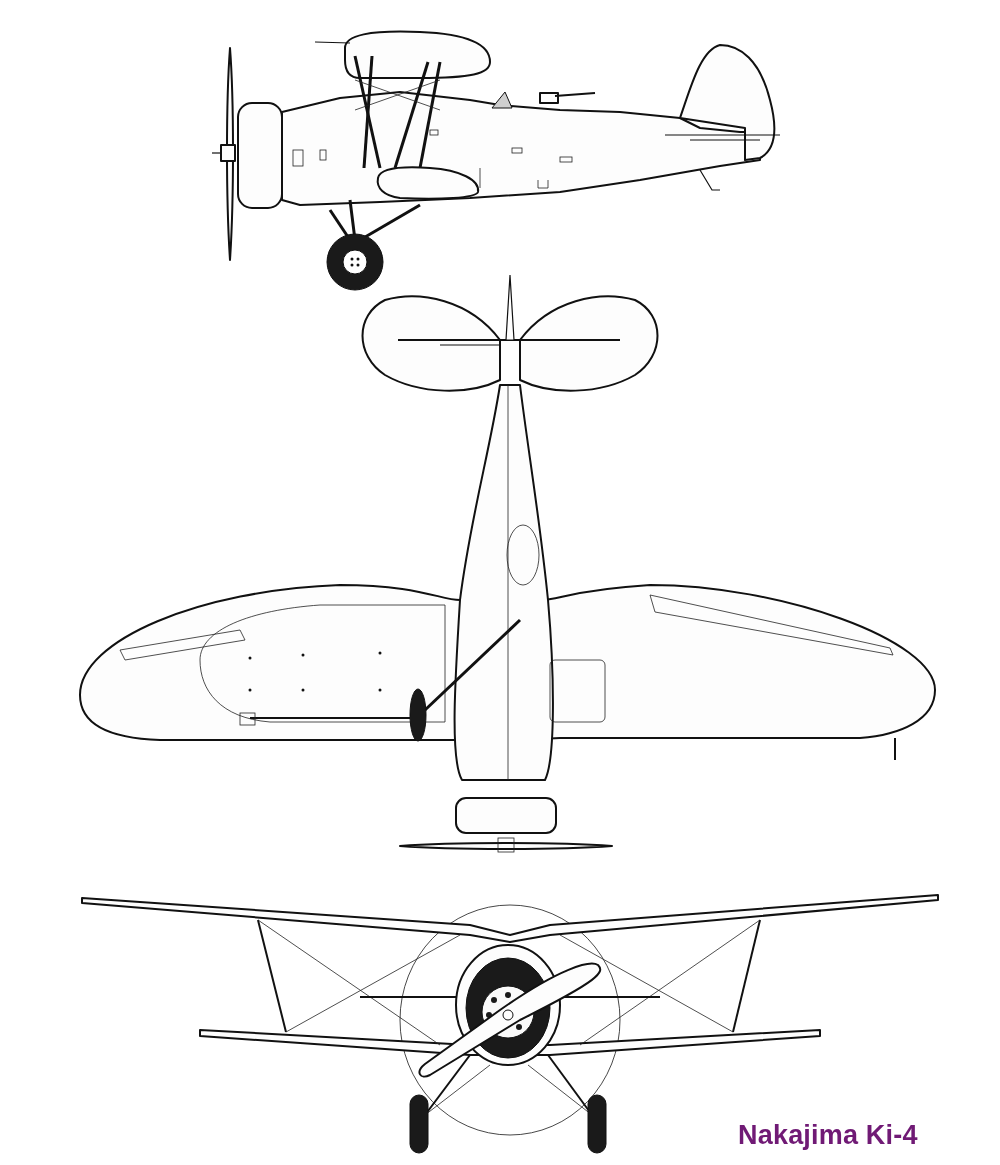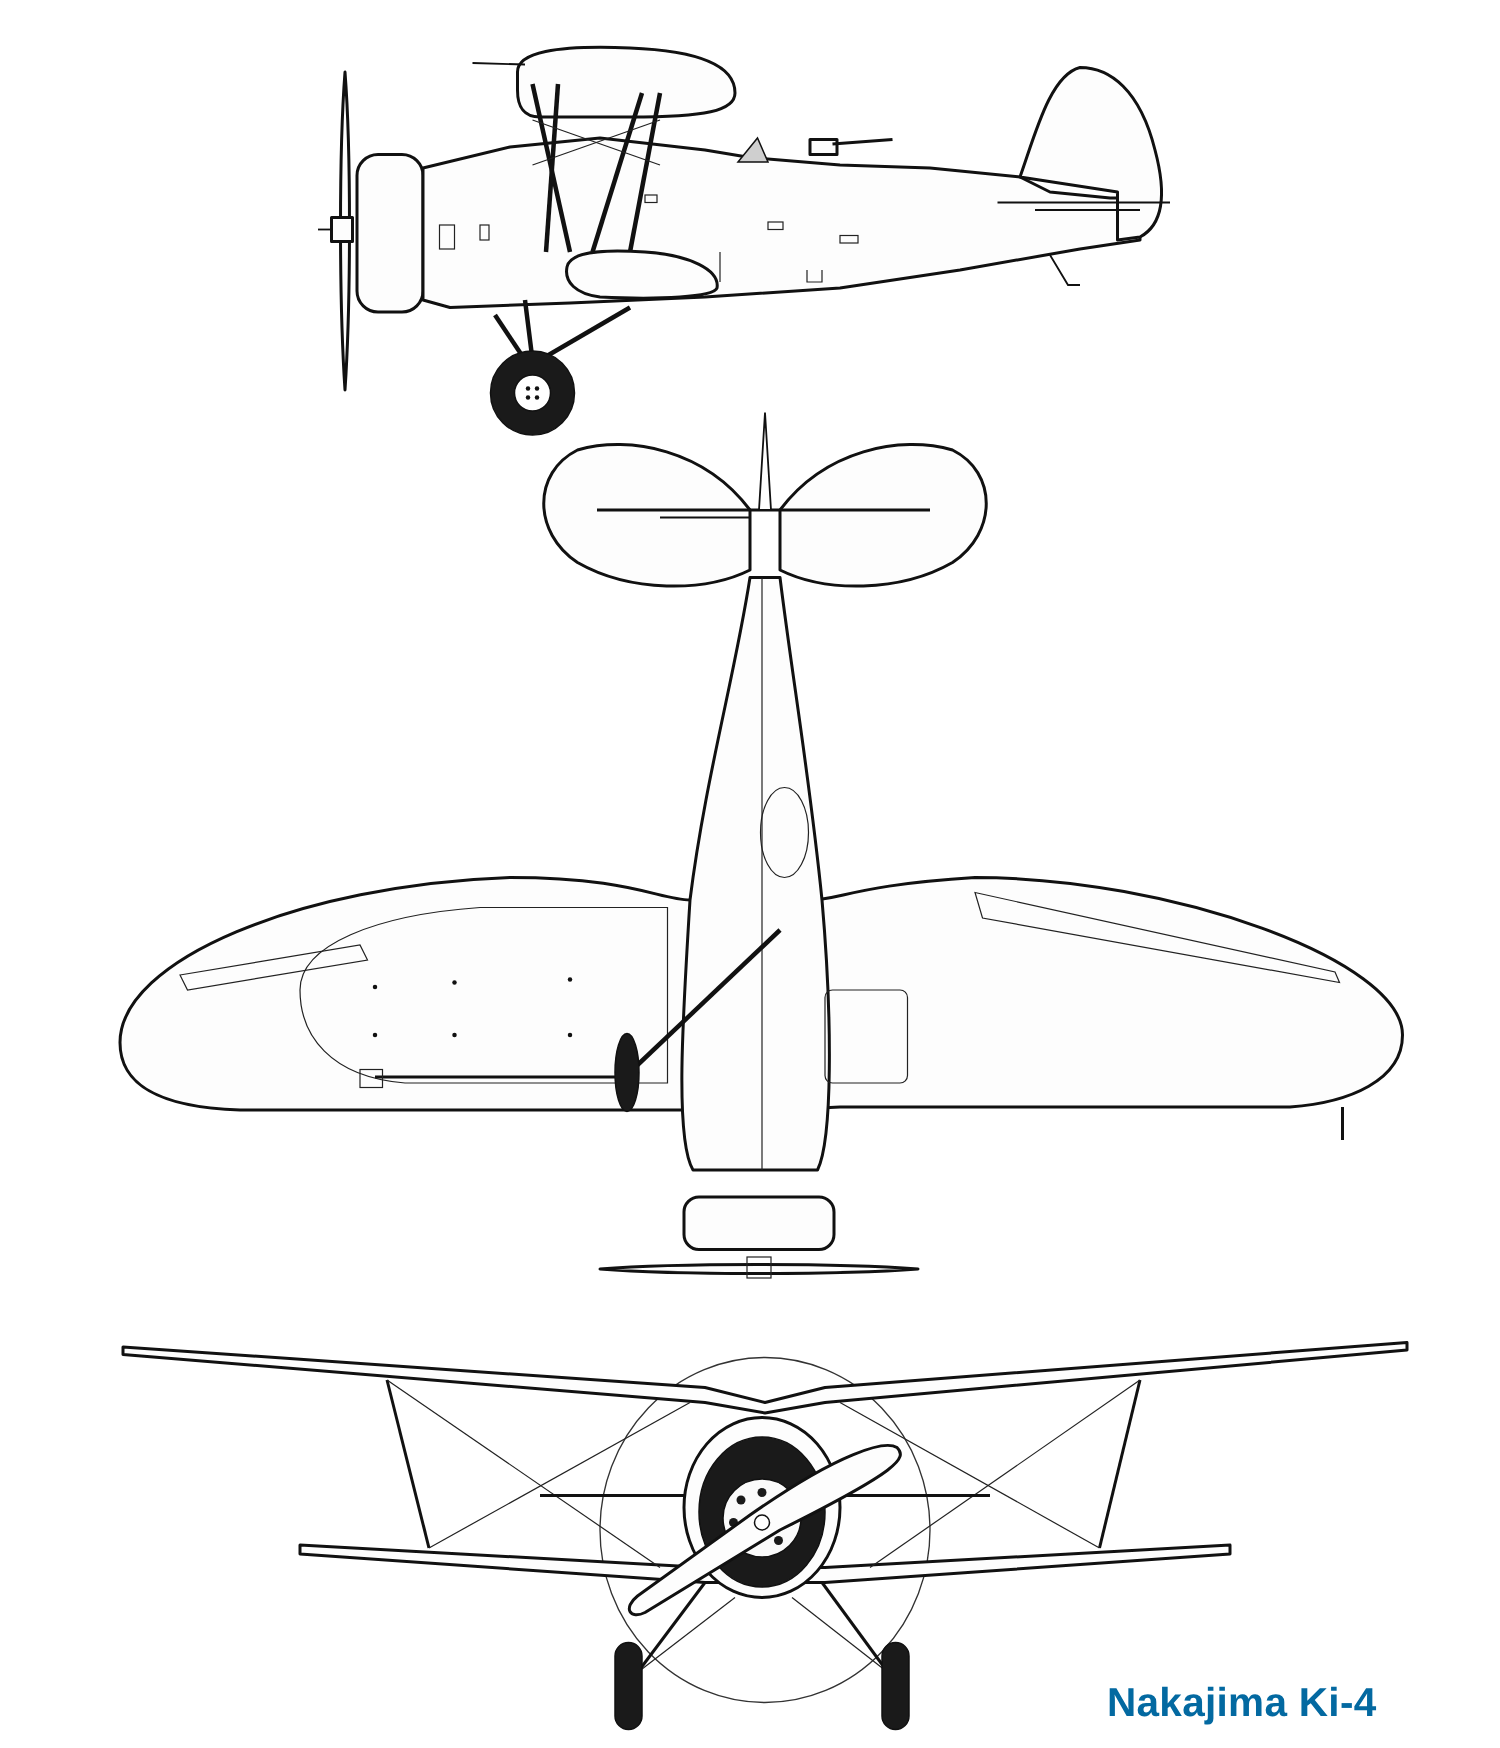--- a/index.html
+++ b/index.html
@@ -3,21 +3,21 @@
 <meta charset="utf-8">
 <style>
   html,body{margin:0;padding:0;background:#ffffff;}
   #canvas{position:relative;width:1000px;height:1165px;background:#ffffff;overflow:hidden;}
   svg{position:absolute;left:0;top:0;}
   .ln{fill:#fdfdfd;stroke:#111;stroke-width:2;stroke-linejoin:round;stroke-linecap:round;}
   .th{fill:none;stroke:#111;stroke-width:1.2;}
   .tn{fill:none;stroke:#222;stroke-width:0.8;}
   .dk{fill:#1a1a1a;stroke:#111;stroke-width:1;}
   .gr{fill:#cfcfcf;stroke:#111;stroke-width:1;}
-  #title{position:absolute;left:738px;top:1120px;font-family:"Liberation Sans",sans-serif;font-weight:bold;font-size:27px;color:#0369a1;letter-spacing:0.2px;}
+  #title{position:absolute;left:738px;top:1120px;font-family:"Liberation Sans",sans-serif;font-weight:bold;font-size:27px;color:#701a75;letter-spacing:0.2px;}
 </style>
 </head>
 <body>
 
 <div id="canvas">
 
   <svg width="1000" height="300">
 
     <g>
       <path class="ln" d="M230,48 C226,100 226,200 230,260 C234,200 234,100 230,48 Z"></path>

